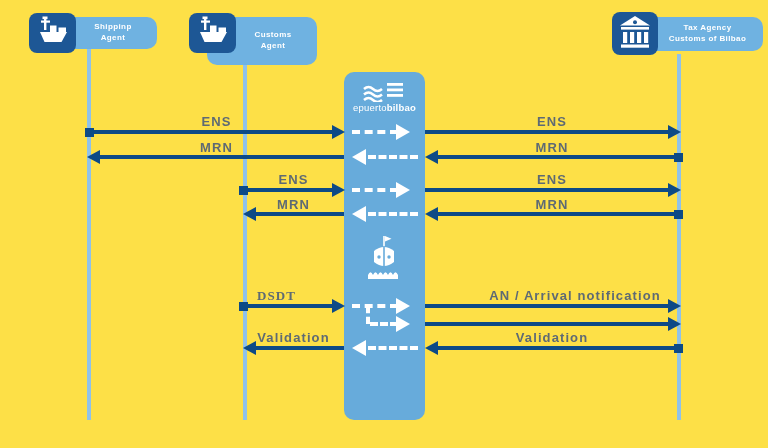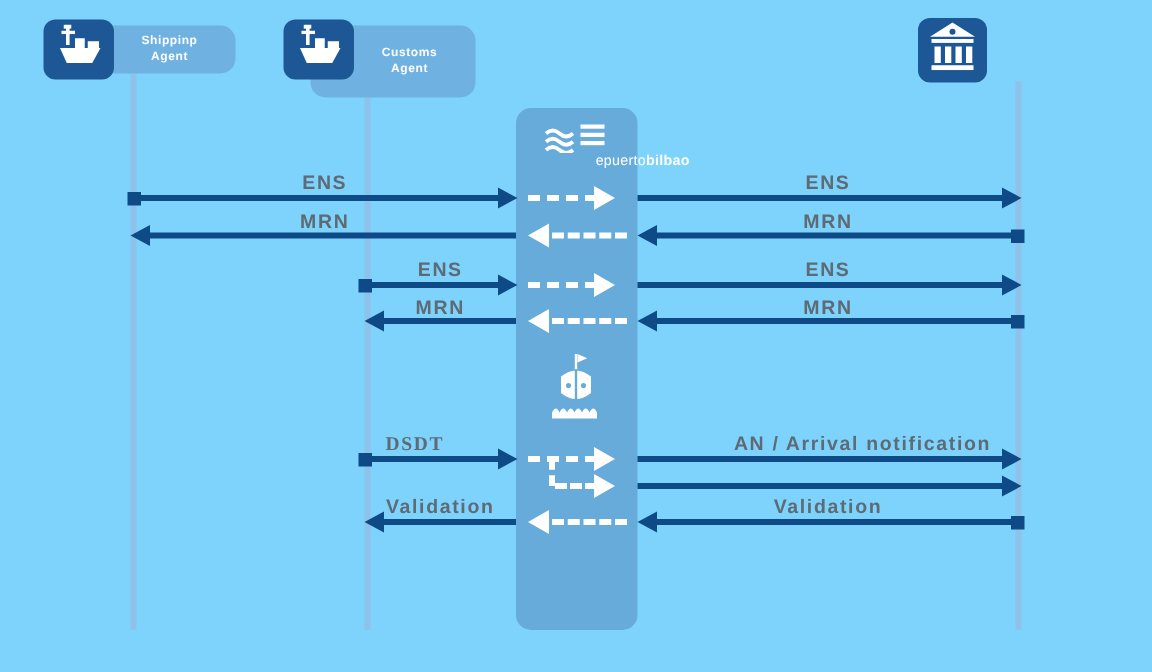--- a/index.html
+++ b/index.html
@@ -1,34 +1,34 @@
 <!DOCTYPE html>
 <html style="--arrow: #0d4a86; --hub: #67abdb; --actorbox: #6fb2e1; --iconbox: #1d5795; --lifeline: #8fc2ea; --lbl: #5e6a74;"><head>
 <meta charset="utf-8">
 <style>
   :root{
     --arrow:#0d4a86; --hub:#67abdb; --actorbox:#6fb2e1; --iconbox:#1d5795;
     --lifeline:#8fc2ea; --lbl:#5e6a74;
   }
   html,body{margin:0;padding:0;}
   body{font-family:"Liberation Sans","DejaVu Sans",sans-serif;background:#fff;}
-  #canvas{position:relative;width:768px;height:448px;background:#7dd3fc;overflow:hidden;}
+  #canvas{position:relative;width:768px;height:448px;background:#fde047;overflow:hidden;}
 
   .lifeline{position:absolute;width:4px;background:var(--lifeline);}
   .actor-label{position:absolute;background:var(--actorbox);border-radius:10px;
     color:#fff;font-size:8px;font-weight:bold;letter-spacing:.4px;line-height:1.35;
     display:flex;flex-direction:column;align-items:center;justify-content:center;text-align:center;}
   .icon-box{position:absolute;background:var(--iconbox);border-radius:8px;
     display:flex;align-items:center;justify-content:center;}
 
   .hub{position:absolute;left:344px;top:72px;width:81px;height:348px;
     background:var(--hub);border-radius:10px;}
   .hub-logo{position:absolute;left:18px;top:10px;}
   .hub-brand{position:absolute;left:0;top:30px;width:81px;text-align:center;
-    color:#fff;font-size:9.5px;letter-spacing:.2px;margin-left:44px;}
+    color:#fff;font-size:9.5px;letter-spacing:.2px;}
   .hub-brand b{font-weight:bold;}
   .hub-ship{position:absolute;left:20px;top:162px;}
 
   .seg{position:absolute;height:4px;background:var(--arrow);}
   .sq{position:absolute;width:9px;height:9px;background:var(--arrow);}
   .ah-r{position:absolute;width:0;height:0;border-top:7px solid transparent;
     border-bottom:7px solid transparent;border-left:13px solid var(--arrow);}
   .ah-l{position:absolute;width:0;height:0;border-top:7px solid transparent;
     border-bottom:7px solid transparent;border-right:13px solid var(--arrow);}
   .wdash{position:absolute;height:0;border-top:4px dashed #fff;}
@@ -72,20 +72,24 @@
     <span><svg width="34" height="34" viewBox="0 0 34 34" fill="#fff">
       <rect x="8" y="3" width="2.4" height="13"></rect>
           <rect x="5" y="6.5" width="9" height="2.2"></rect>
       <rect x="6.5" y="2.5" width="5" height="2.6"></rect>
       <path d="M4 18 h27 l-5.5 10 h-17 z"></path>
       <rect x="14" y="11.5" width="6.5" height="6.5"></rect>
           <rect x="22.5" y="13.5" width="7.5" height="4.5"></rect>
     </svg></span>
   </div>
 
+  <div class="actor-label" style="left:630px;top:17px;width:133px;height:34px;padding-left:22px;box-sizing:border-box;">
+    <span>Tax Agency</span>
+    <span>Customs of Bilbao</span>
+  </div>
   <div class="icon-box" style="left:612px;top:12px;width:46px;height:43px;">
     <span><svg width="34" height="36" viewBox="0 0 34 36" fill="#fff">
       <path d="M17 2 L32 11.5 H2 Z"></path>
           <circle cx="17" cy="8.2" r="2" fill="#1d5795"></circle>
       <rect x="3" y="13" width="28" height="2.6"></rect>
       <rect x="5" y="18" width="4.2" height="11"></rect>
           <rect x="12" y="18" width="4.2" height="11"></rect>
       <rect x="19" y="18" width="4.2" height="11"></rect>
           <rect x="26" y="18" width="4.2" height="11"></rect>
       <rect x="3" y="30.5" width="28" height="3.2"></rect>

